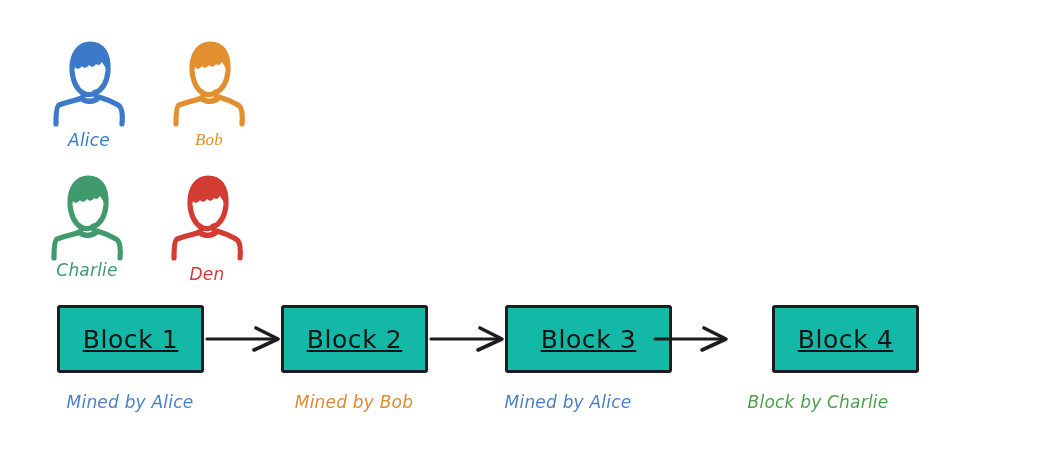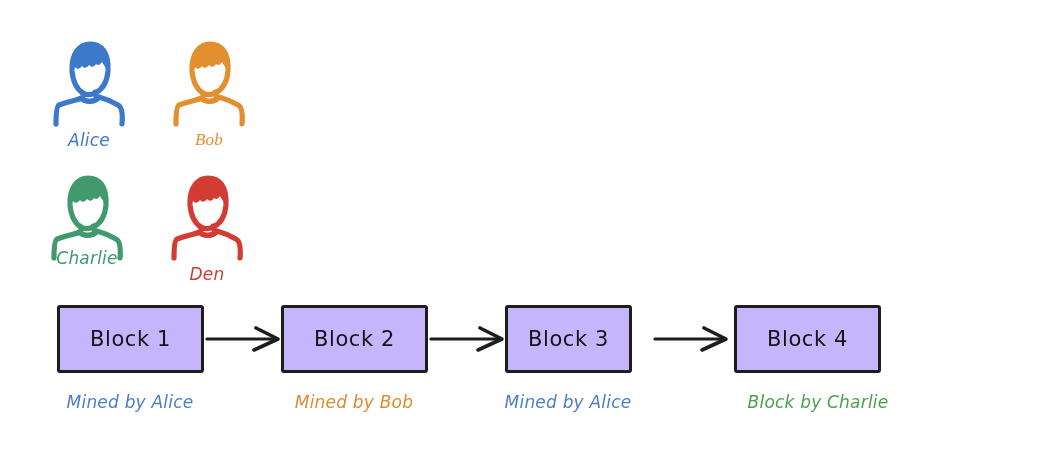--- a/index.html
+++ b/index.html
@@ -26,30 +26,31 @@
     width: 120px;
     text-align: center;
     font-family: "DejaVu Sans", sans-serif;
     font-size: 17px;
     font-style: italic;
     letter-spacing: 0.2px;
   }
   .block {
     position: absolute;
     box-sizing: border-box;
-    background: #c4b5fd;
+    background: #14b8a6;
     border: 3.5px solid #1d1d1d;
     border-radius: 3px;
     display: flex;
     align-items: center;
     justify-content: center;
     font-family: "DejaVu Sans", sans-serif;
-    font-size: 21px;
+    font-size: 25px;
     color: #141414;
     letter-spacing: 0.6px;
+    text-decoration: underline;
   }
   .block-caption {
     position: absolute;
     text-align: center;
     font-family: "DejaVu Sans", sans-serif;
     font-size: 17px;
     font-style: italic;
     letter-spacing: 0.2px;
     white-space: nowrap;
   }
@@ -109,21 +110,21 @@
                C34 63,39 64,43 63 C46 62,48 61,49 59
                C56 61,63 64,68 67 C72 69,73 75,72 86"></path>
     </g>
     <path d="M22 32 C20 13,30 5,40 5 C52 5,60 14,58 32
              C56 31,54 27,52 24 C50 27,48 28,46 26
              C44 29,42 30,39 27 C37 30,34 31,32 28
              C30 31,27 32,25 29 C24 31,23 32,22 32 Z" fill="#409a6d"></path>
     <path d="M33 55 C33 58,33 60,32 61 C35 64,43 64,47 61
              C46 59,45 57,45 54" fill="none" stroke="#409a6d" stroke-width="5" stroke-linecap="round" stroke-linejoin="round"></path>
   </svg></div>
-      <div class="avatar-label" style="left: 27px; top: 248px; color: rgb(64, 154, 109);">Charlie</div>
+      <div class="avatar-label" style="left: 27px; top: 260px; color: rgb(64, 154, 109);">Charlie</div>
       <div class="avatar-group" style="left: 168px; top: 172px;">
   <svg width="78" height="92" viewBox="0 0 78 92">
     <g fill="none" stroke="#d23c33" stroke-width="5.2" stroke-linecap="round" stroke-linejoin="round">
       <path d="M22 33 C21 14,31 6,40 6 C51 6,59 14,58 33
                C57 44,52 52,45 55 C41 57,36 57,33 55 C26 51,23 43,22 33 Z"></path>
       <path d="M6 86 C6 73,7 68,9 67 C18 64,27 62,32 60
                C34 63,39 64,43 63 C46 62,48 61,49 59
                C56 61,63 64,68 67 C72 69,73 75,72 86"></path>
     </g>
     <path d="M22 32 C20 13,30 5,40 5 C52 5,60 14,58 32
@@ -134,23 +135,23 @@
              C46 59,45 57,45 54" fill="none" stroke="#d23c33" stroke-width="5" stroke-linecap="round" stroke-linejoin="round"></path>
   </svg></div>
       <div class="avatar-label" style="left: 147px; top: 264px; color: rgb(210, 60, 51); font-style: italic;">Den</div>
     </div>
 
   <div id="blocks">
       <div class="block" style="left: 57px; top: 305px; width: 147px; height: 68px;">Block 1</div>
       <div class="block-caption" style="left: -20px; top: 392px; width: 300px; color: rgb(74, 127, 200);">Mined by Alice</div>
       <div class="block" style="left: 281px; top: 305px; width: 147px; height: 68px;">Block 2</div>
       <div class="block-caption" style="left: 204px; top: 392px; width: 300px; color: rgb(221, 139, 46);">Mined by Bob</div>
-      <div class="block" style="left: 505px; top: 305px; width: 127px; height: 68px;">Block 3</div>
+      <div class="block" style="left: 505px; top: 305px; width: 167px; height: 68px;">Block 3</div>
       <div class="block-caption" style="left: 418px; top: 392px; width: 300px; color: rgb(74, 127, 200);">Mined by Alice</div>
-      <div class="block" style="left: 734px; top: 305px; width: 147px; height: 68px;">Block 4</div>
+      <div class="block" style="left: 772px; top: 305px; width: 147px; height: 68px;">Block 4</div>
       <div class="block-caption" style="left: 668px; top: 392px; width: 300px; color: rgb(76, 160, 76);">Block by Charlie</div>
     </div>
 
   <svg class="arrow-layer" id="arrows" viewBox="0 0 1046 476">
       <g>
         <line x1="207" y1="339" x2="276" y2="339" stroke="#1d1d1d" stroke-width="3.2" stroke-linecap="round"></line>
         <path d="M256 328 L278 339 L254 350" fill="none" stroke="#1d1d1d" stroke-width="3.6" stroke-linecap="round" stroke-linejoin="round"></path>
       </g>
       <g>
         <line x1="431" y1="339" x2="500" y2="339" stroke="#1d1d1d" stroke-width="3.2" stroke-linecap="round"></line>

